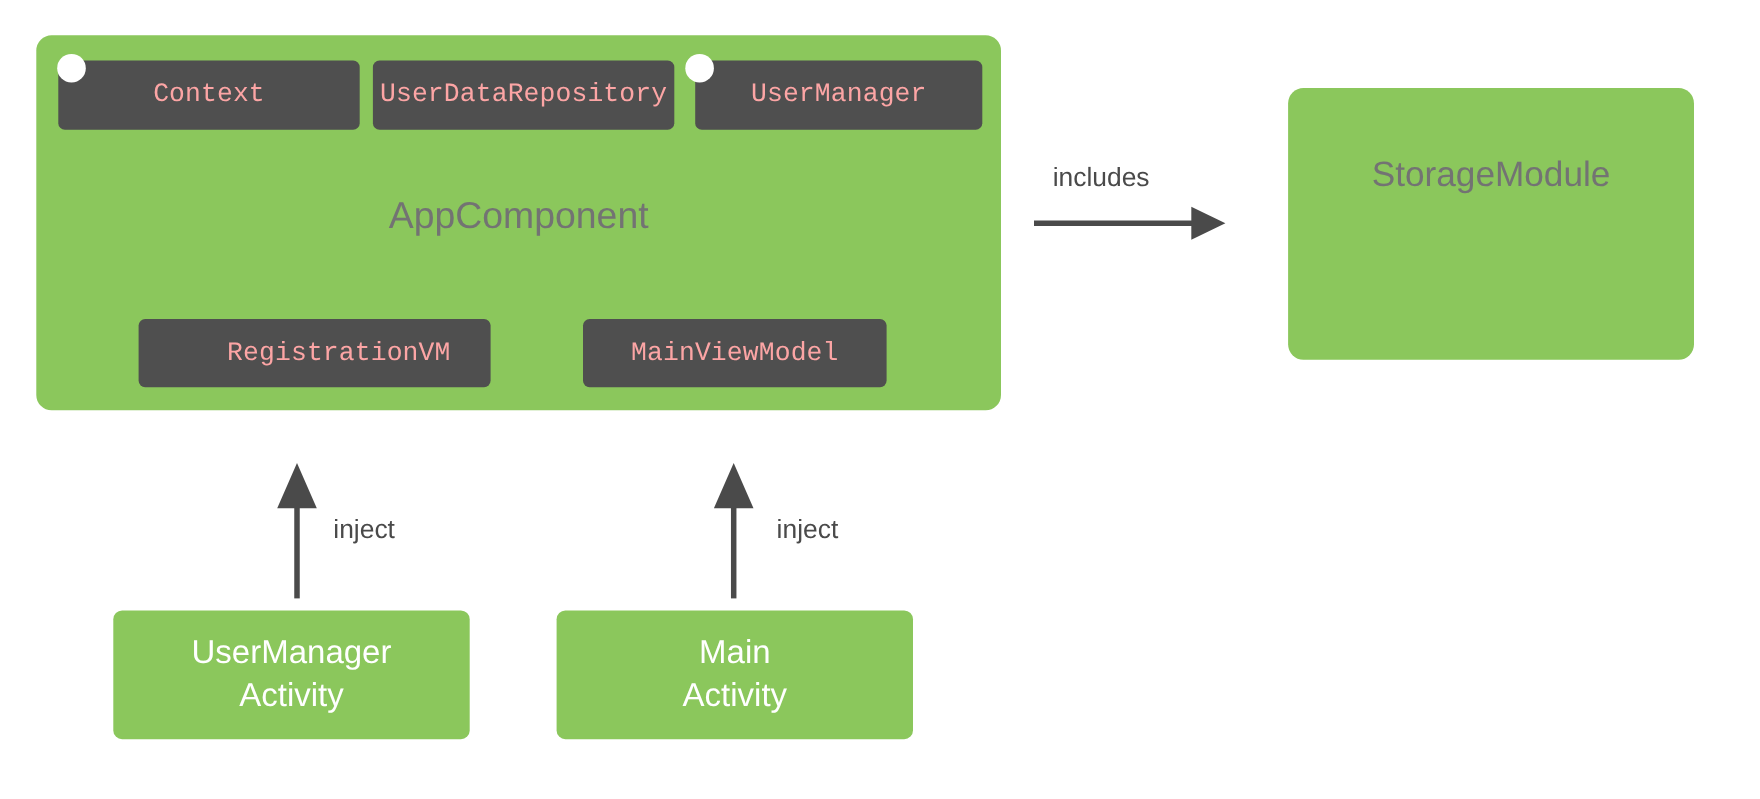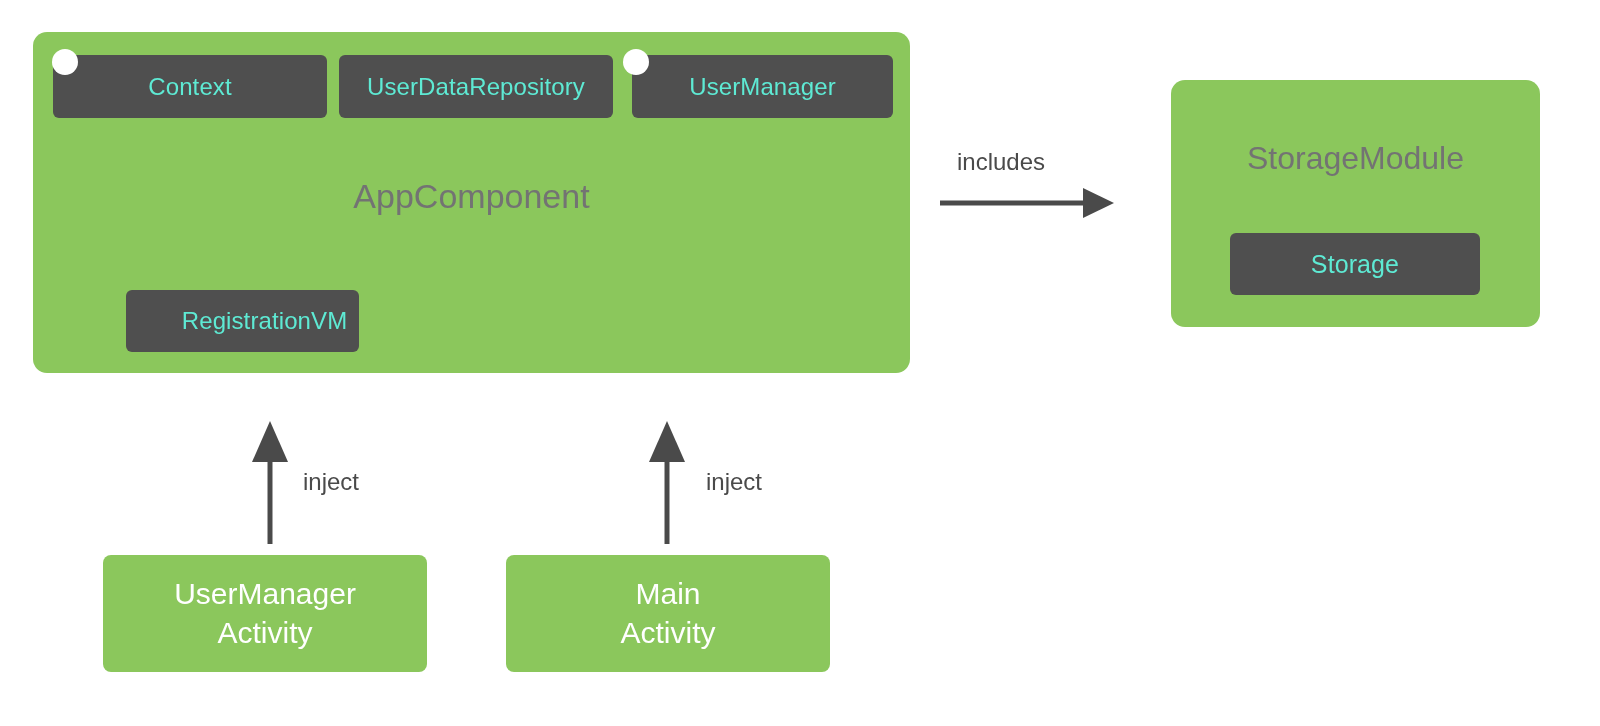--- a/index.html
+++ b/index.html
@@ -28,25 +28,26 @@
     box-sizing: border-box;
   }
   .chip {
     position: absolute;
     background: #4F4F4F;
     border-radius: 6px;
     box-sizing: border-box;
     display: flex;
     align-items: center;
     justify-content: center;
-    color: #5eead4;
+    color: #fca5a5;
     font-size: 24px;
     font-weight: 400;
     letter-spacing: 0.1px;
     white-space: nowrap;
+    font-family: Liberation Mono, monospace;
   }
   .white-dot {
     position: absolute;
     width: 26px;
     height: 26px;
     border-radius: 50%;
     background: #ffffff;
   }
   .box-title {
     position: absolute;
@@ -84,21 +85,21 @@
   #app-component-box { left: 33px;  top: 32px;  width: 877px; height: 341px; }
   #chip-context            { left: 53px;  top: 55px;  width: 274px; height: 63px; }
   #chip-userdatarepository { left: 339px; top: 55px;  width: 274px; height: 63px; }
   #chip-usermanager        { left: 632px; top: 55px;  width: 261px; height: 63px; }
   #dot-context     { left: 52px;  top: 49px; }
   #dot-usermanager { left: 623px; top: 49px; }
   #app-component-title {
     left: 33px; top: 177px; width: 877px;
     font-size: 34px;
   }
-  #chip-registrationvm { left: 126px; top: 290px; width: 233px; height: 62px; padding-left: 44px; }
+  #chip-registrationvm { left: 126px; top: 290px; width: 320px; height: 62px; padding-left: 44px; }
   #chip-mainviewmodel  { left: 530px; top: 290px; width: 276px; height: 62px; }
 
   #storage-module-box { left: 1171px; top: 80px; width: 369px; height: 247px; }
   #storage-module-title {
     left: 1171px; top: 140px; width: 369px;
     font-size: 32px;
   }
   #chip-storage { left: 1230px; top: 233px; width: 250px; height: 62px; font-size: 25px; }
 
   #includes-label { left: 957px; top: 148px; }
@@ -122,24 +123,24 @@
   <div class="chip" id="chip-context">Context</div>
   <div class="chip" id="chip-userdatarepository">UserDataRepository</div>
   <div class="chip" id="chip-usermanager">UserManager</div>
 
   <div class="white-dot" id="dot-context"></div>
   <div class="white-dot" id="dot-usermanager"></div>
 
   <div class="box-title" id="app-component-title">AppComponent</div>
 
   <div class="chip" id="chip-registrationvm">RegistrationVM</div>
+  <div class="chip" id="chip-mainviewmodel">MainViewModel</div>
 
   <div class="green-box" id="storage-module-box"></div>
   <div class="box-title" id="storage-module-title">StorageModule</div>
-  <div class="chip" id="chip-storage">Storage</div>
 
   <div class="edge-label" id="includes-label">includes</div>
   <svg class="arrow-svg" id="includes-arrow" viewBox="0 0 180 34">
     <line x1="2" y1="17" x2="150" y2="17" stroke="#4A4A4A" stroke-width="5"></line>
     <polygon points="145,2 176,17 145,32" fill="#4A4A4A"></polygon>
   </svg>
 
   <svg class="arrow-svg" id="inject-arrow-registration" viewBox="0 0 40 128">
     <line x1="20" y1="126" x2="20" y2="32" stroke="#4A4A4A" stroke-width="5"></line>
     <polygon points="20,3 38,44 2,44" fill="#4A4A4A"></polygon>

